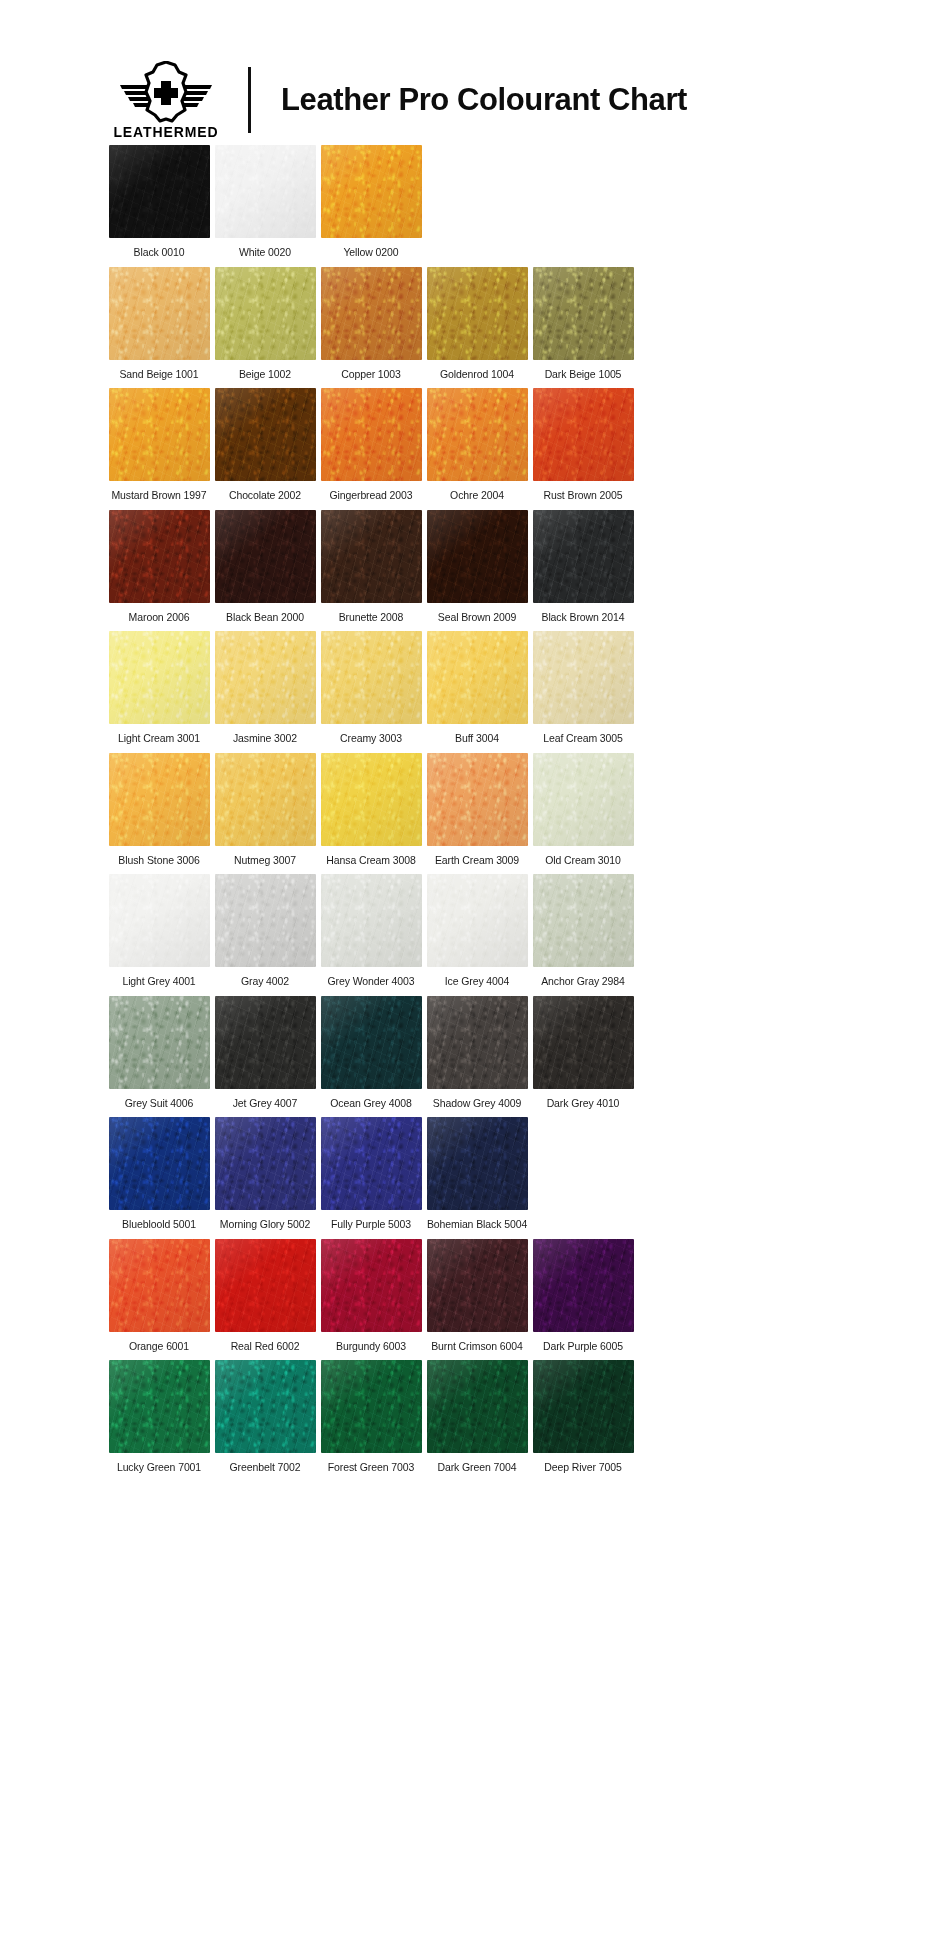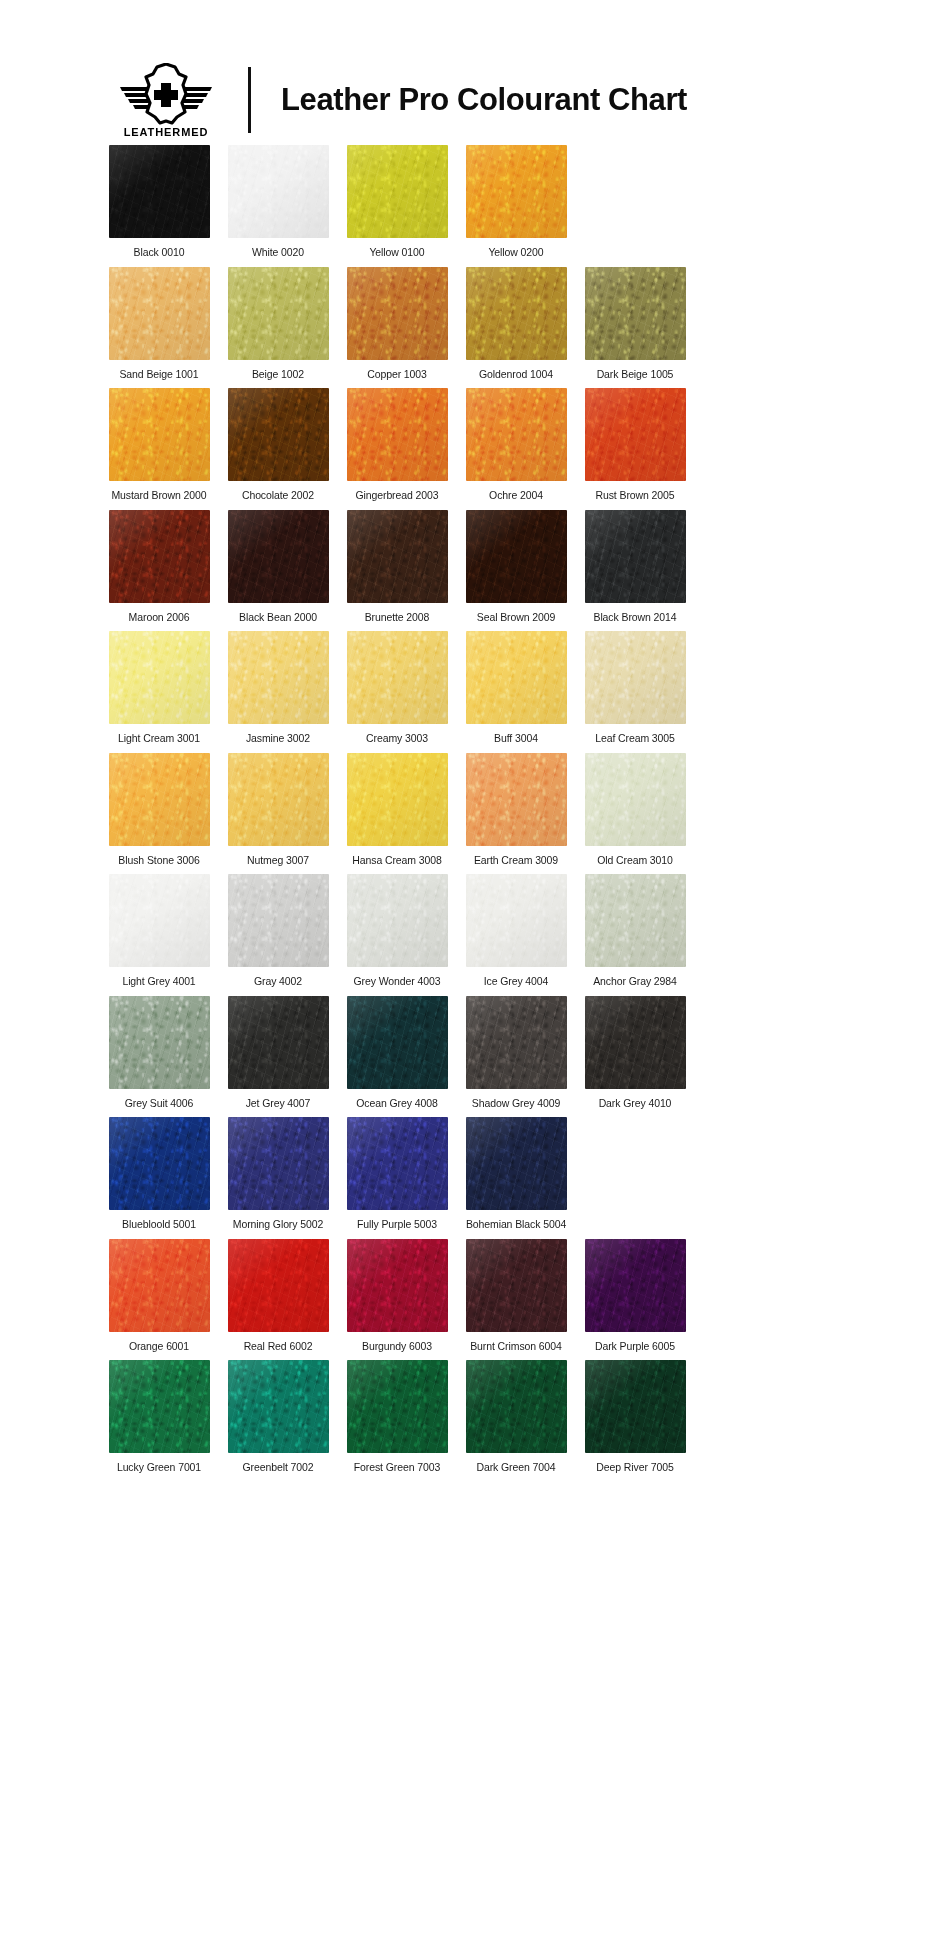--- a/index.html
+++ b/index.html
@@ -34,21 +34,21 @@
     align-items: center;
     justify-content: center;
     flex-direction: column;
     position: relative;
   }
 
   .logo-mark { display: block; }
 
   .logo-wordmark {
     font-family: "Liberation Sans", sans-serif;
-    font-size: 11px;
+    font-size: 14px;
     font-weight: 700;
     letter-spacing: 0.9px;
     color: #000000;
     margin-top: 1px;
     text-align: right;
     white-space: nowrap;
   }
 
   .divider-rule {
     width: 3px;
@@ -67,21 +67,21 @@
     white-space: nowrap;
   }
 
   
   .swatch-grid {
     padding: 0 0 0 106px;
   }
 
   .swatch-row {
     display: flex;
-    gap: 13px;
+    gap: 0px;
     margin-bottom: 8px;
   }
 
   .swatch-cell {
     width: 106px;
     margin-right: 0px;
     display: flex;
     flex-direction: column;
     align-items: center;
   }
@@ -209,28 +209,20 @@
         </div>
         <div class="swatch-cell">
           <div class="swatch-chip" style="background: rgb(242, 242, 242);">
             <div class="grain"></div>
             <div class="grain-lines"></div>
             <div class="sheen"></div>
           </div>
           <div class="swatch-label">White 0020</div>
         </div>
         <div class="swatch-cell">
-          <div class="swatch-chip" style="background: rgb(204, 202, 40);">
-            <div class="grain"></div>
-            <div class="grain-lines"></div>
-            <div class="sheen"></div>
-          </div>
-          <div class="swatch-label">Yellow 0100</div>
-        </div>
-        <div class="swatch-cell">
           <div class="swatch-chip" style="background: rgb(237, 160, 36);">
             <div class="grain"></div>
             <div class="grain-lines"></div>
             <div class="sheen"></div>
           </div>
           <div class="swatch-label">Yellow 0200</div>
         </div>
       </div>
       <div class="swatch-row">
         <div class="swatch-cell">
@@ -274,21 +266,21 @@
           <div class="swatch-label">Dark Beige 1005</div>
         </div>
       </div>
       <div class="swatch-row">
         <div class="swatch-cell">
           <div class="swatch-chip" style="background: rgb(237, 162, 40);">
             <div class="grain"></div>
             <div class="grain-lines"></div>
             <div class="sheen"></div>
           </div>
-          <div class="swatch-label">Mustard Brown 2000</div>
+          <div class="swatch-label">Mustard Brown 1997</div>
         </div>
         <div class="swatch-cell">
           <div class="swatch-chip" style="background: rgb(93, 49, 8);">
             <div class="grain"></div>
             <div class="grain-lines"></div>
             <div class="sheen"></div>
           </div>
           <div class="swatch-label">Chocolate 2002</div>
         </div>
         <div class="swatch-cell">

